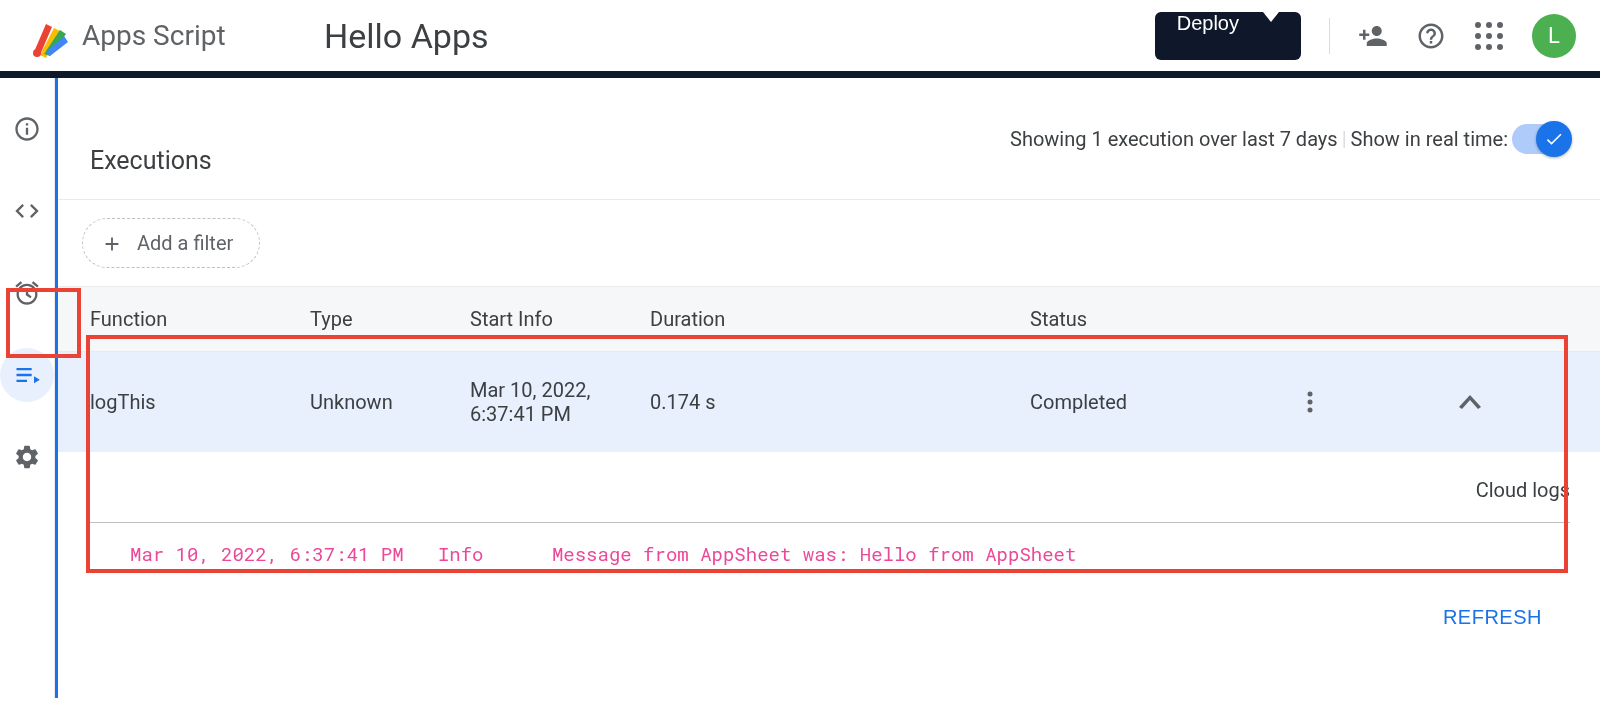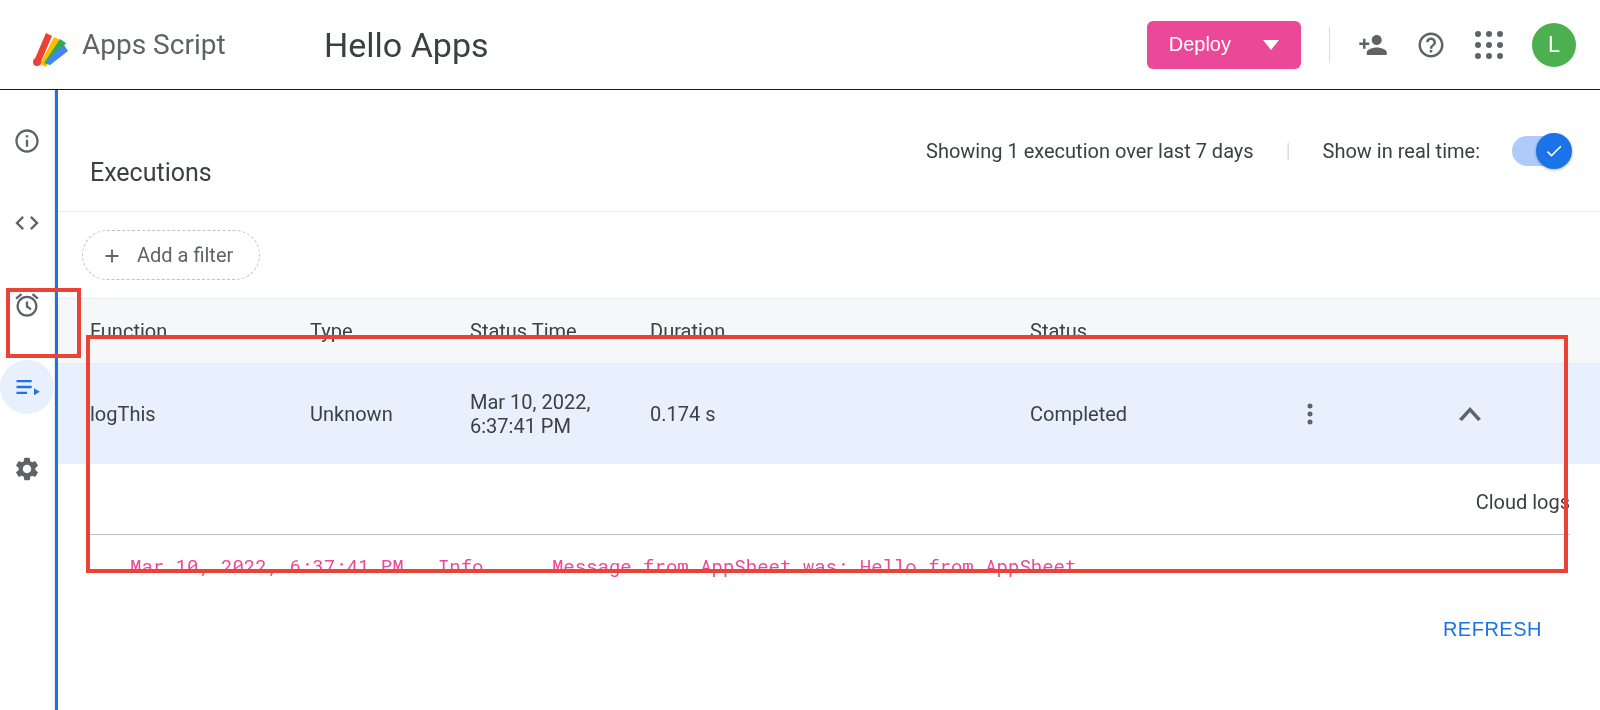--- a/index.html
+++ b/index.html
@@ -1,25 +1,25 @@
 <!DOCTYPE html>
 <html><head>
 <meta charset="utf-8">
 <style>
   * { box-sizing: border-box; margin: 0; padding: 0; }
   body { font-family: 'Google Sans', Roboto, Arial, sans-serif; color: #3c4043; background: #fff; width: 1600px; height: 710px; overflow: hidden; }
 
   
-  .header { display: flex; align-items: center; height: 90px; padding: 0 24px; border-bottom: 1px solid #0f172a; }
+  .header { display: flex; align-items: center; height: 78px; padding: 0 24px; border-bottom: 7px solid #0f172a; }
   .logo-area { display: flex; align-items: center; gap: 10px; width: 280px; }
   .logo-svg { width: 48px; height: 48px; }
   .product-name { font-size: 28px; color: #5f6368; font-weight: 400; }
   .project-title { font-size: 34px; color: #3c4043; font-weight: 400; margin-left: 20px; }
   .header-spacer { flex: 1; }
-  .deploy-btn { background: #ec4899; color: #fff; border: none; border-radius: 6px; padding: 0 22px; height: 48px; font-size: 20px; font-weight: 500; display: flex; align-items: center; gap: 32px; cursor: pointer; }
+  .deploy-btn { background: #0f172a; color: #fff; border: none; border-radius: 6px; padding: 0 22px; height: 48px; font-size: 20px; font-weight: 500; display: flex; align-items: flex-start; gap: 24px; cursor: pointer; }
   .header-divider { width: 1px; height: 36px; background: #dadce0; margin: 0 28px; }
   .header-icons { display: flex; align-items: center; gap: 28px; }
   .header-icon { width: 30px; height: 30px; color: #5f6368; cursor: pointer; display:flex; align-items:center; justify-content:center; }
   .apps-grid { display: grid; grid-template-columns: repeat(3, 6px); grid-template-rows: repeat(3, 6px); gap: 5px; }
   .apps-grid span { width: 6px; height: 6px; background: #5f6368; border-radius: 50%; }
   .avatar { width: 44px; height: 44px; border-radius: 50%; background: #4caf50; color: #fff; display: flex; align-items: center; justify-content: center; font-size: 22px; }
 
   
   .body { display: flex; height: calc(710px - 90px); }
   .leftnav { width: 85px; border-right: 1px solid #e8eaed; display: flex; flex-direction: column; align-items: center; padding-top: 24px; gap: 28px; }
@@ -29,21 +29,21 @@
 
   
   .annot-nav { position: absolute; border: 4px solid #ea4335; left: 6px; top: 288px; width: 75px; height: 70px; pointer-events: none; }
   .annot-main { position: absolute; border: 4px solid #ea4335; left: 86px; top: 335px; width: 1482px; height: 238px; pointer-events: none; }
 
   .main { flex: 1; display: flex; flex-direction: column; position: relative; border-left: 3px solid #1a73e8; }
 
   .titlebar { display: flex; align-items: center; padding: 24px 32px; border-bottom: 1px solid #e8eaed; }
   .titlebar h1 { font-size: 25px; font-weight: 400; color: #3c4043; margin-top: 44px; }
   .titlebar-spacer { flex: 1; }
-  .titlebar-right { display: flex; align-items: center; gap: 32px; font-size: 20px; color: #3c4043; text-align: center; }
+  .titlebar-right { display: flex; align-items: center; gap: 4px; font-size: 20px; color: #3c4043; text-align: center; }
   .vpipe { color: #dadce0; }
   .toggle { width: 58px; height: 30px; border-radius: 15px; background: #aecbfa; position: relative; cursor: pointer; }
   .toggle .knob { position: absolute; right: -2px; top: -3px; width: 36px; height: 36px; border-radius: 50%; background: #1a73e8; display:flex; align-items:center; justify-content:center; color:#fff; box-shadow: 0 1px 3px rgba(0,0,0,0.3); }
   .toggle .knob svg { width: 20px; height: 20px; }
 
   .filterbar { padding: 18px 24px; }
   .filter-chip { display: inline-flex; align-items: flex-end; gap: 14px; border: 1.5px dashed #bdc1c6; border-radius: 26px; padding: 12px 26px 12px 18px; color: #5f6368; font-size: 20px; cursor: pointer; }
 
   .tablehead { display: grid; grid-template-columns: 220px 160px 180px 380px 160px 240px 80px 60px; padding: 20px 32px; background: #f6f7f8; border-top: 1px solid #e8eaed; border-bottom: 1px solid #e8eaed; font-size: 20px; color: #3c4043; }
   .tablerow { display: grid; grid-template-columns: 220px 160px 180px 380px 160px 240px 80px 60px; padding: 26px 32px; background: #e8f0fe; font-size: 20px; color: #3c4043; align-items: center; }
@@ -163,21 +163,21 @@
         <svg width="22" height="22" viewBox="0 0 24 24">
             <path fill="#5f6368" d="M19 13h-6v6h-2v-6H5v-2h6V5h2v6h6v2z"></path>
           </svg>
         <span>Add a filter</span>
       </div>
     </div>
 
     <div class="tablehead">
       <div>Function</div>
       <div>Type</div>
-      <div>Status Time</div>
+      <div>Start Info</div>
       <div>Duration</div>
       <div>Status</div>
       <div></div>
         <div></div>
     </div>
 
     <div class="tablerow">
       <div>logThis</div>
       <div>Unknown</div>
       <div>Mar 10, 2022, 6:37:41 PM</div>

